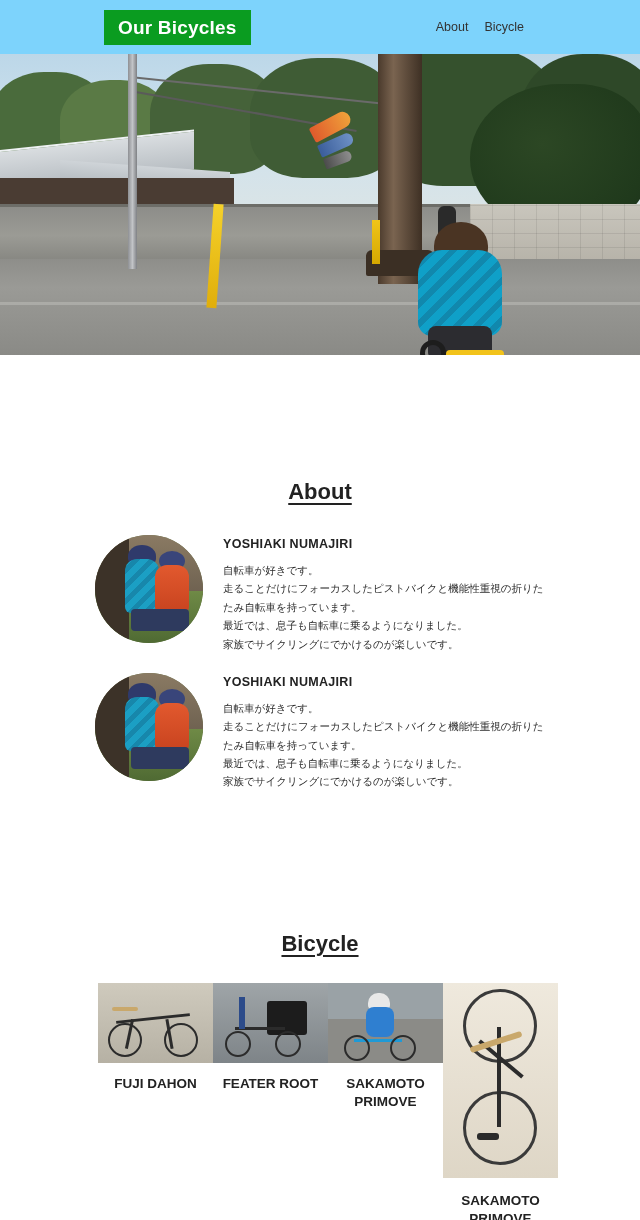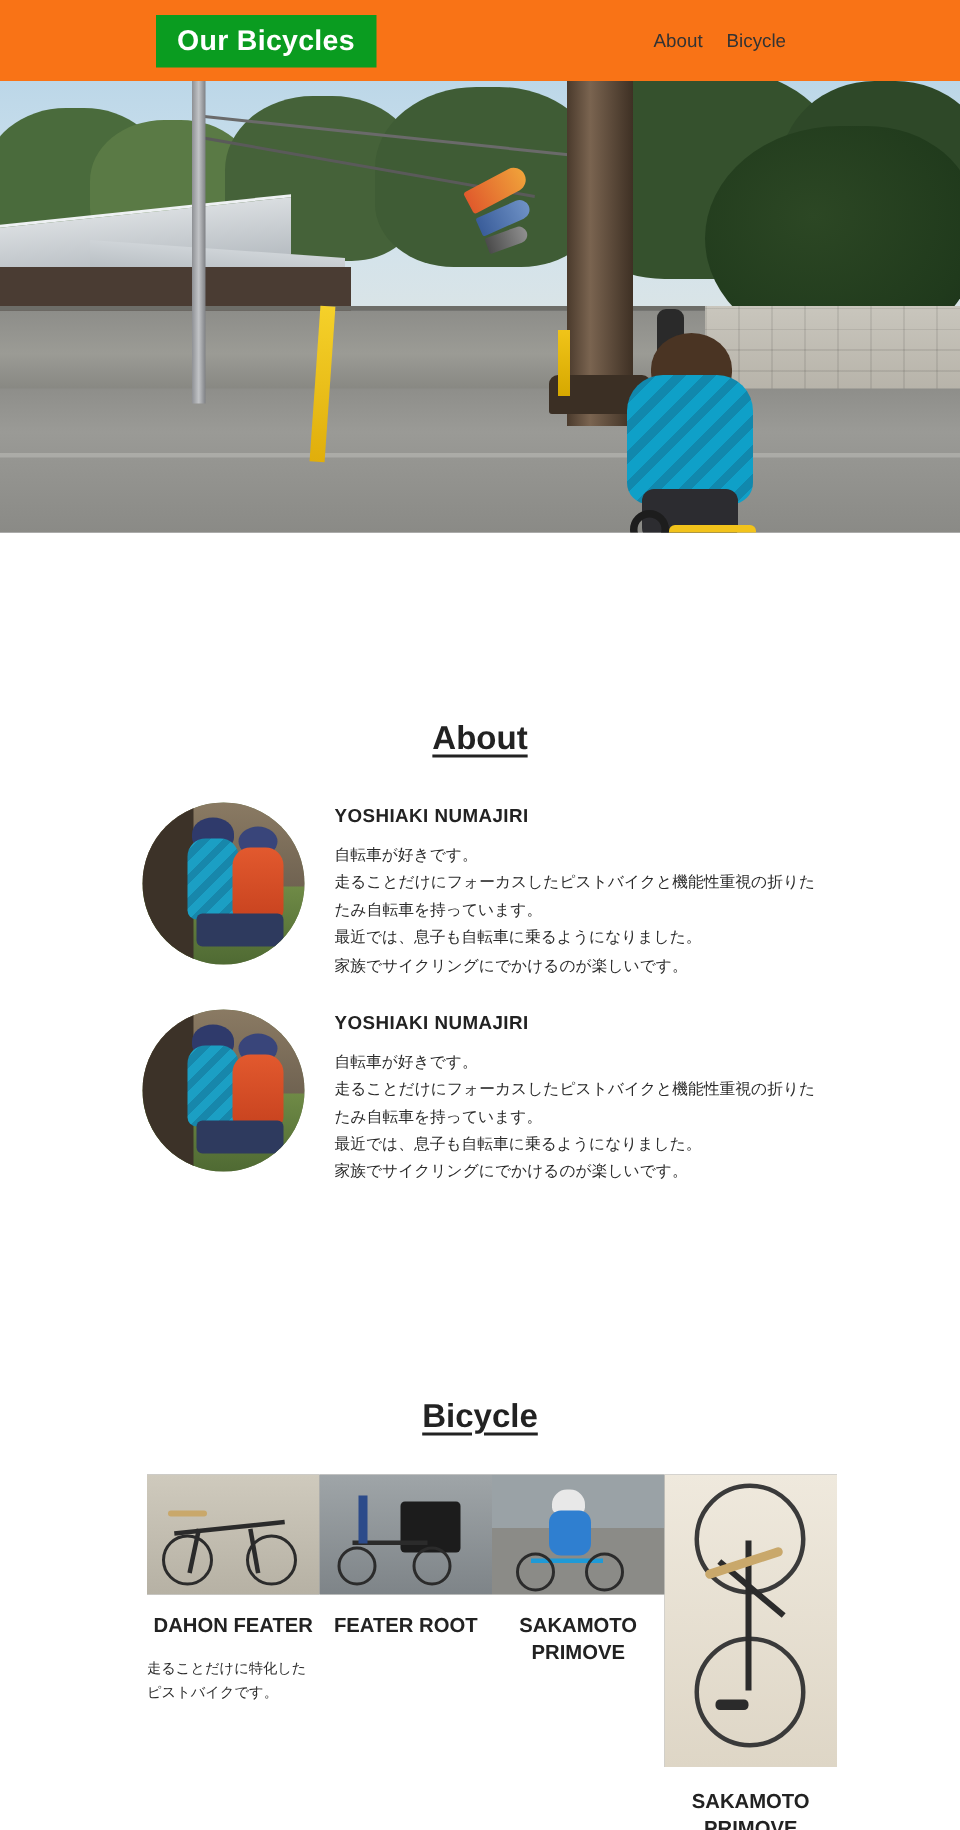--- a/index.html
+++ b/index.html
@@ -8,21 +8,21 @@
     width: 640px;
     background: #ffffff;
     font-family: "Liberation Sans", sans-serif;
     color: #222;
   }
   body { width: 640px; min-height: 1220px; position: relative; overflow-x: hidden; }
 
   
   .site-header {
     height: 54px;
-    background: #f97316;
+    background: #7dd3fc;
     display: flex;
     align-items: center;
     padding: 0 18px 0 0;
     position: relative;
   }
   .logo-box {
     margin-left: 104px;
     background: #0a9c20;
     color: #ffffff;
     font-weight: bold;
@@ -401,22 +401,21 @@
     <div class="card">
       <div class="card-img">
         <div class="bg-wall"></div>
         <div class="frame-bar" style="left:18px;top:34px;width:74px;height:3px;transform:rotate(-6deg);"></div>
         <div class="frame-bar" style="left:30px;top:36px;width:3px;height:30px;transform:rotate(12deg);"></div>
         <div class="frame-bar" style="left:70px;top:36px;width:3px;height:30px;transform:rotate(-10deg);"></div>
         <div class="wheel-o" style="left:10px;top:40px;width:34px;height:34px;"></div>
         <div class="wheel-o" style="left:66px;top:40px;width:34px;height:34px;"></div>
         <div class="frame-bar" style="left:14px;top:24px;width:26px;height:4px;background:#c9a86b;border-radius:2px;"></div>
       </div>
-      <div class="card-title">DAHON FEATER</div>
-      <div class="card-desc">走ることだけに特化したピストバイクです。</div>
+      <div class="card-title">FUJI DAHON</div>
     </div>
 
     <div class="card">
       <div class="card-img">
         <div class="bg-wall2"></div>
         <div style="position:absolute;left:54px;top:18px;width:40px;height:34px;background:#1c1c1c;border-radius:3px;"></div>
         <div class="frame-bar" style="left:22px;top:44px;width:50px;height:3px;"></div>
         <div class="wheel-o" style="left:12px;top:48px;width:26px;height:26px;"></div>
         <div class="wheel-o" style="left:62px;top:48px;width:26px;height:26px;"></div>
         <div style="position:absolute;left:26px;top:14px;width:6px;height:32px;background:#2c4b8a;"></div>

